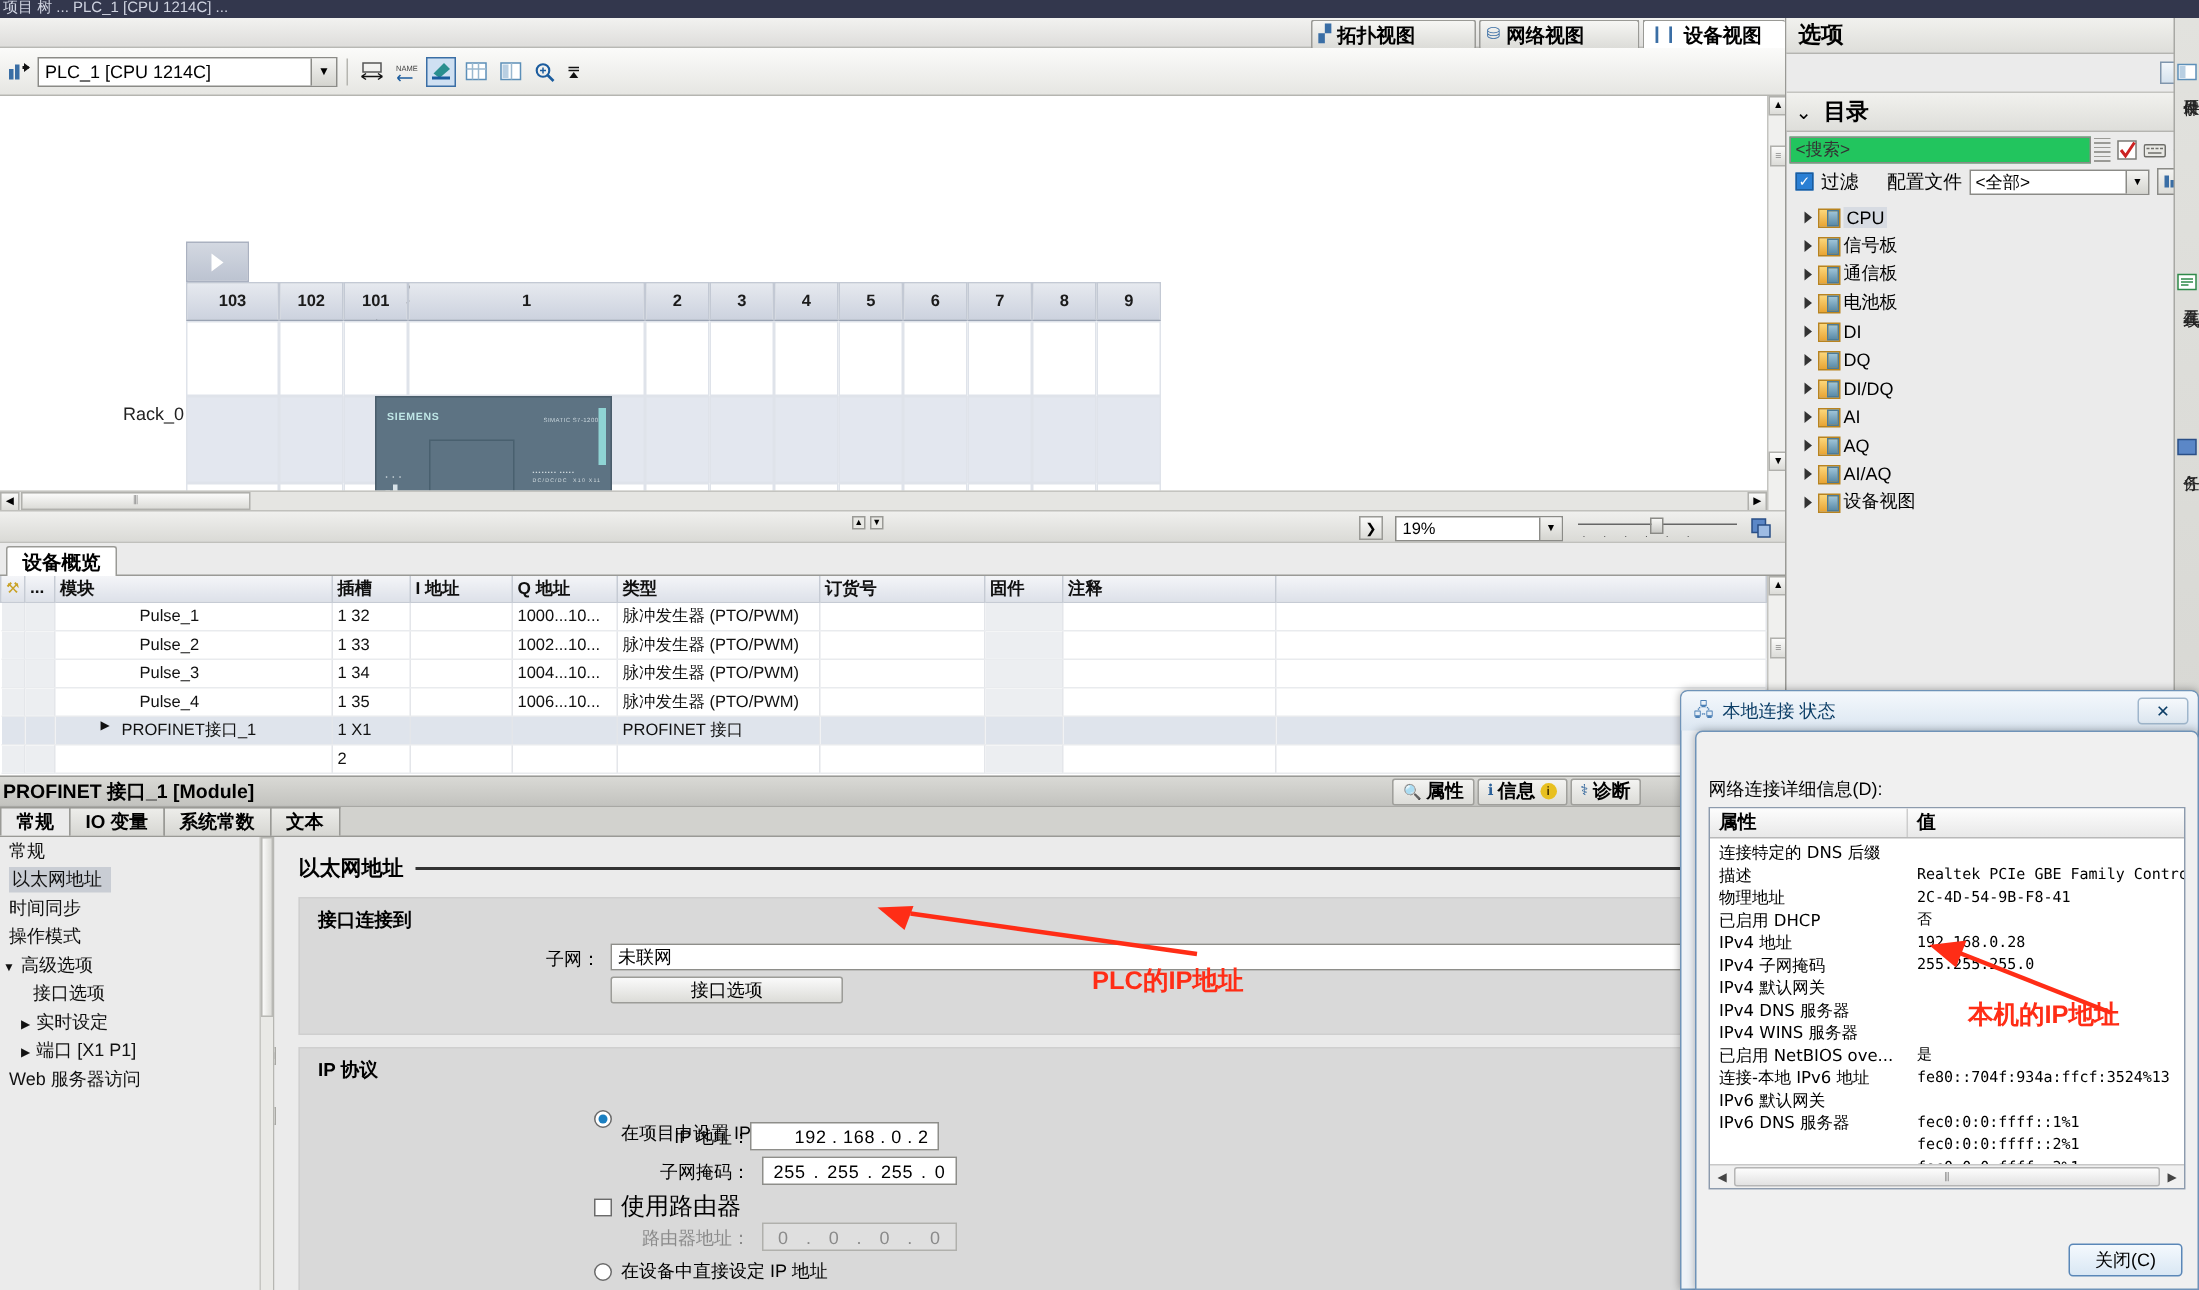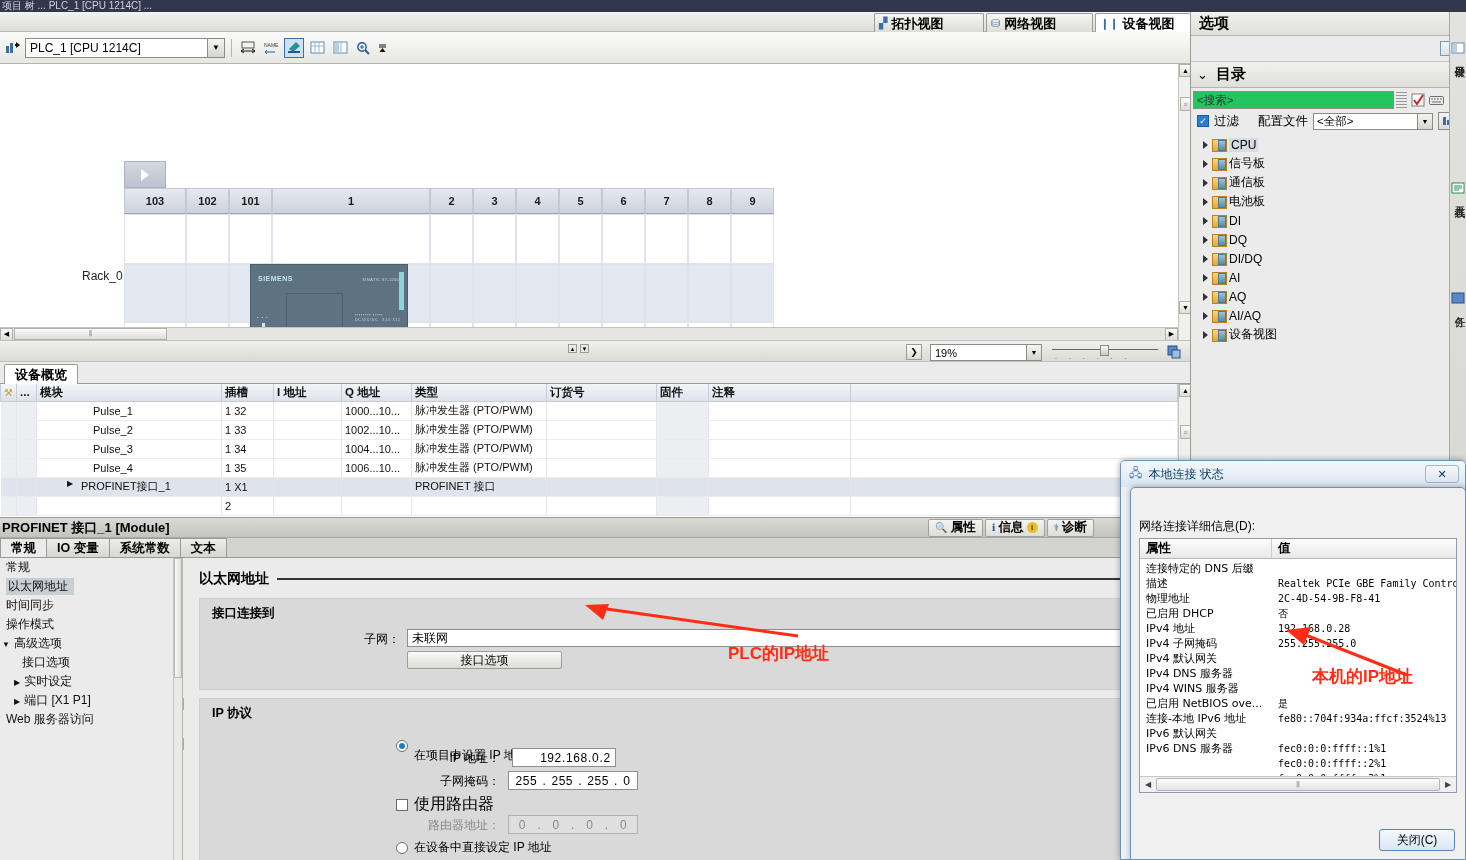--- a/index.html
+++ b/index.html
@@ -662,21 +662,21 @@
 
         <div class="abs box" style="left:16px; top:140px; width:930px; height:170px;">
           <div class="boxTitle">IP 协议</div>
 
           <div class="abs" style="left:196px; top:28px; display:flex; align-items:center; gap:6px;">
             <span class="radio on"></span>
             <span style="font-size:12px;margin-top:20px;">在项目中设置 IP 地址</span>
           </div>
 
           <div class="abs lbl" style="left:196px; top:51px; width:104px;">IP 地址：</div>
-          <div class="abs ipbox" style="left:312px; top:49px; width:104px;padding-left:27px;" id="ipBox">
+          <div class="abs ipbox" style="left:300px; top:49px; width:126px;padding-left:27px;" id="ipBox">
               <span>192</span>
               <span>.</span>
               <span>168</span>
               <span>.</span>
               <span>0</span>
               <span>.</span>
               <span>2</span>
             </div>
 
           <div class="abs lbl" style="left:196px; top:74px; width:104px;">子网掩码：</div>

